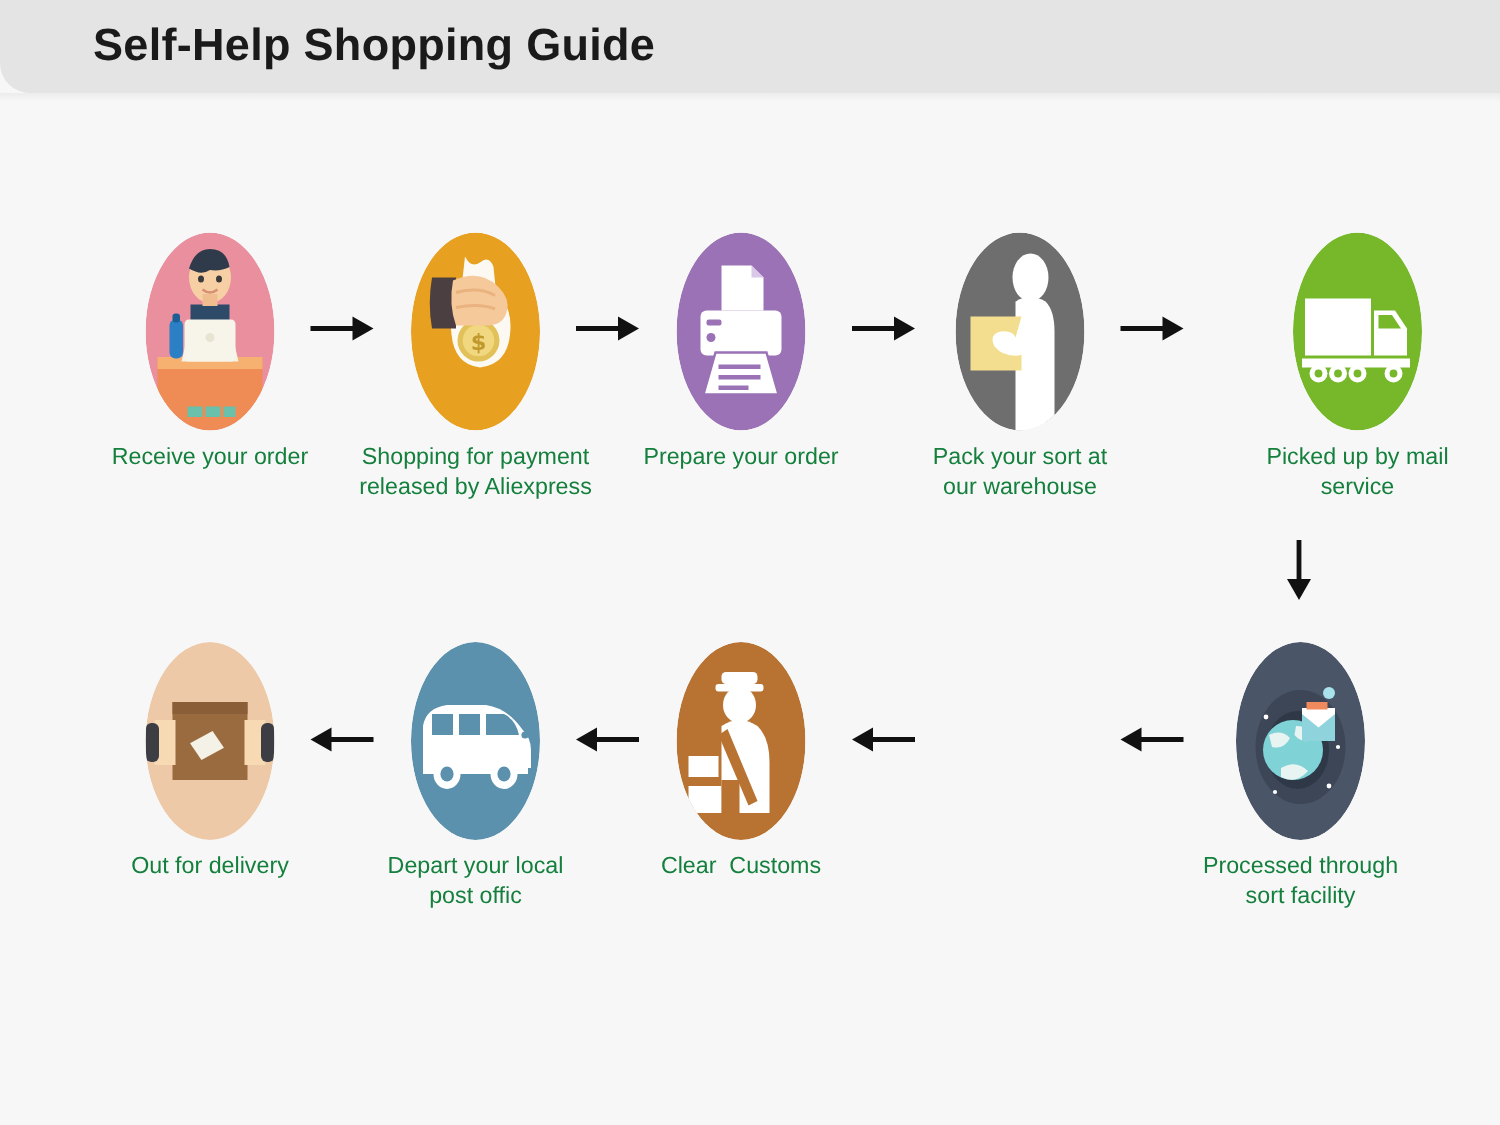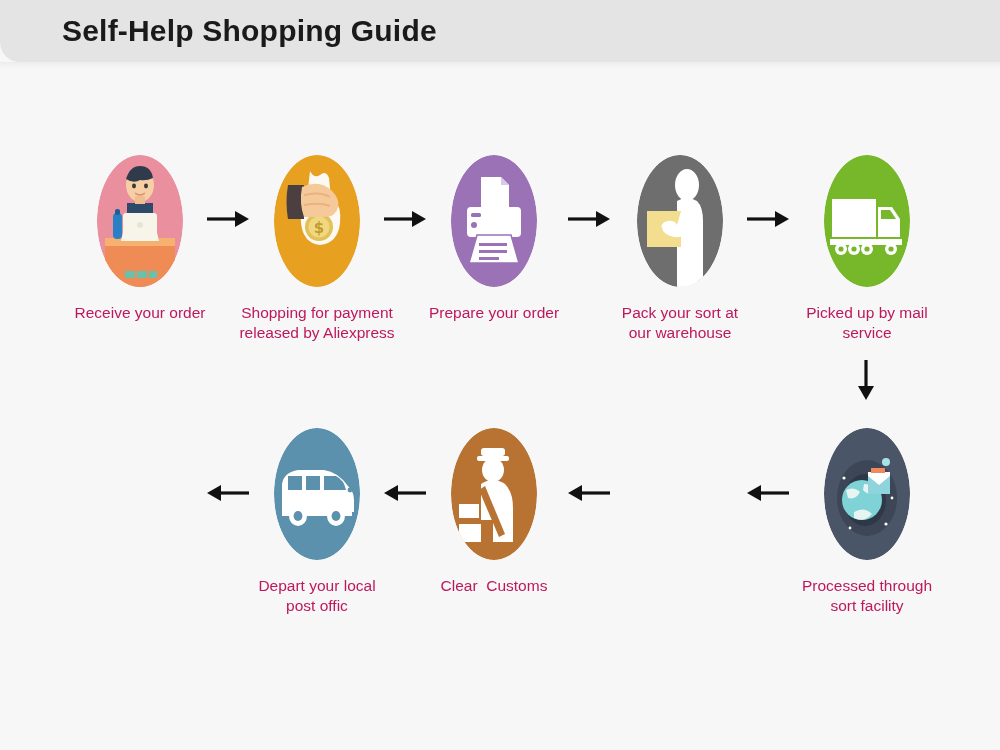--- a/index.html
+++ b/index.html
@@ -55,24 +55,24 @@
   }
   .badge {
     position: relative;
     width: 86px;
     height: 132px;
     margin: 0 auto;
     border-radius: 50% / 50%;
     overflow: hidden;
   }
   .step-label {
-    margin-top: 16px;
+    margin-top: 8px;
     font-size: 15.5px;
     line-height: 20px;
-    color: #be185d;
+    color: #15803d;
     font-family: "Liberation Sans", "DejaVu Sans", sans-serif;
     white-space: pre-wrap;
   }
 
   
   .arrow-h, .arrow-v {
     position: absolute;
   }
   .arrow-h svg, .arrow-v svg { display:block; }
 
@@ -187,21 +187,21 @@
 our warehouse</div>
   </div>
 
   <div class="arrow-h" style="left:745px; top:208px;">
     <svg width="46" height="22" viewBox="0 0 46 22">
       <path d="M2 11 H32" stroke="#111111" stroke-width="3.2"></path>
       <path d="M30 3 L44 11 L30 19 Z" fill="#111111"></path>
     </svg>
   </div>
 
-  <div class="step" style="left:782px; top:155px;">
+  <div class="step" style="left:820px; top:155px;">
     <div class="badge">
       <svg class="fill" viewBox="0 0 86 132" preserveAspectRatio="none">
         <ellipse cx="43" cy="66" rx="43" ry="66" fill="#76b82a"></ellipse>
         <rect x="8" y="44" width="44" height="38" fill="#ffffff"></rect>
         <path d="M54 52 h14 l8 12 v18 H54 z" fill="#ffffff"></path>
         <path d="M57 55 h9 l6 9 h-15 z" fill="#76b82a"></path>
         <rect x="6" y="84" width="72" height="6" fill="#ffffff"></rect>
         <circle cx="17" cy="94" r="6" fill="#ffffff"></circle>
           <circle cx="17" cy="94" r="2.6" fill="#76b82a"></circle>
         <circle cx="30" cy="94" r="6" fill="#ffffff"></circle>
@@ -306,14 +306,29 @@
 post offic</div>
   </div>
 
   <div class="arrow-h" style="left:205px; top:482px;">
     <svg width="46" height="22" viewBox="0 0 46 22">
       <path d="M14 11 H44" stroke="#111111" stroke-width="3.2"></path>
       <path d="M16 3 L2 11 L16 19 Z" fill="#111111"></path>
     </svg>
   </div>
 
+  <div class="step" style="left:55px; top:428px;">
+    <div class="badge">
+      <svg class="fill" viewBox="0 0 86 132" preserveAspectRatio="none">
+        <ellipse cx="43" cy="66" rx="43" ry="66" fill="#edc9a8"></ellipse>
+        <rect x="18" y="40" width="50" height="52" fill="#9a6b3f"></rect>
+        <rect x="18" y="40" width="50" height="8" fill="#8a5e36"></rect>
+        <path d="M30 66 l16 -6 l6 12 l-16 6 z" fill="#f4f1e6" transform="rotate(-8 41 69)"></path>
+        <path d="M6 52 h14 v30 H6 z" fill="#f7d9b4"></path>
+        <path d="M66 52 h14 v30 H66 z" fill="#f7d9b4"></path>
+        <rect x="0" y="54" width="9" height="26" rx="4" fill="#3d3d44"></rect>
+        <rect x="77" y="54" width="9" height="26" rx="4" fill="#3d3d44"></rect>
+      </svg>
+    </div>
+    <div class="step-label">Out for delivery</div>
+  </div>
 
 </div>
 
 </body></html>

